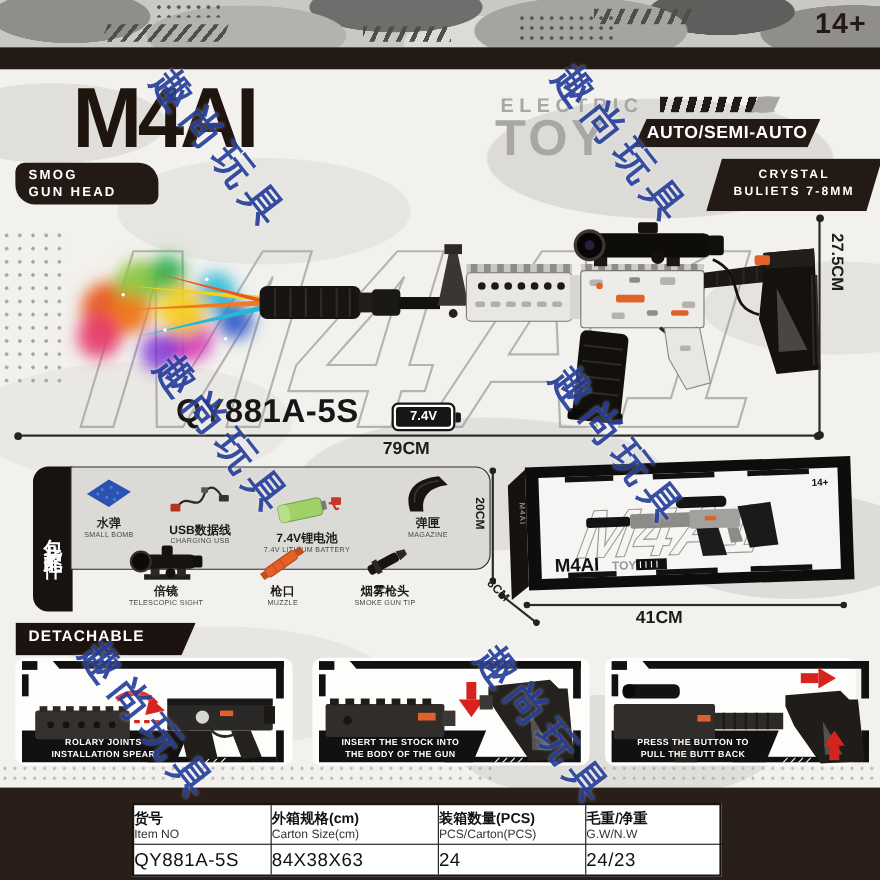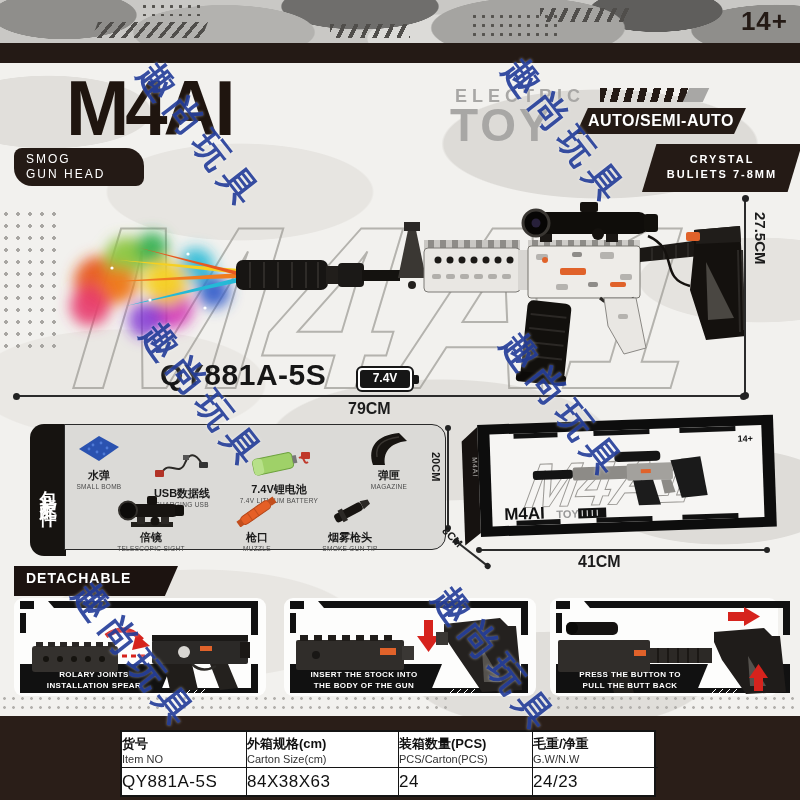--- a/index.html
+++ b/index.html
@@ -44,21 +44,21 @@
   .title { left:66px; top:64px; font-size:76px; font-weight:bold; color:#1f150f; letter-spacing:-4px; transform:scaleY(1.02); }
   .electric { left:455px; top:86px; font-size:18px; font-weight:bold; color:#a8a7a5; letter-spacing:5px; }
   .slashes { left:600px; top:88px; width:104px; height:14px;
     background:repeating-linear-gradient(105deg,#241a15 0 7px,transparent 7px 13px); }
   .slash-gray { left:686px; top:88px; width:20px; height:14px; background:#a8a7a5; transform:skewX(-25deg); }
   .toy { left:450px; top:98px; font-size:46px; font-weight:bold; color:#a8a7a5; letter-spacing:3px; }
   .mode-badge { left:576px; top:108px; background:#241a15; color:#fff; font-size:16px; font-weight:bold;
     padding:4px 12px; clip-path:polygon(7% 0,100% 0,93% 100%,0 100%); letter-spacing:0.5px; }
 
   .smog-badge { left:14px; top:148px; width:130px; height:38px; background:#241a15; color:#fff;
-    border-radius:8px 18px 8px 18px; padding:4px 0 0 12px; font-size:12px; font-weight:normal; letter-spacing:2px; line-height:15px; }
+    border-radius:8px 18px 8px 18px; padding:4px 0 0 12px; font-size:12px; font-weight:bold; letter-spacing:2px; line-height:15px; }
   .crystal-badge { left:642px; top:144px; width:160px; height:48px; background:#241a15; color:#fff;
     clip-path:polygon(9% 0,100% 0,91% 100%,0 100%); text-align:center; padding-top:8px;
     font-size:11px; font-weight:bold; letter-spacing:2px; line-height:15px; }
 
   .wm { position:absolute; color:#27409b; font-size:36px; font-weight:bold; letter-spacing:8px;
     transform:rotate(52deg); transform-origin:0 0; opacity:.92; white-space:nowrap;
     text-shadow:0 0 3px rgba(255,255,255,.55); z-index:40; }
 
   .bg-outline { left:0; top:210px; width:800px; height:210px; z-index:1; }
   .gun-svg { left:0; top:190px; width:800px; height:220px; z-index:2; }
@@ -77,21 +77,21 @@
     background:#fff; padding:2px; z-index:3; }
   .battery-badge::after { content:''; position:absolute; right:-7px; top:7px; width:5px; height:9px; background:#161616; border-radius:0 2px 2px 0; }
   .battery-inner { width:100%; height:100%; background:#161616; border-radius:3px; color:#fff;
     font-size:12px; font-weight:bold; text-align:center; line-height:16px; }
 
   
   .acc-wrap { left:30px; top:424px; width:416px; height:132px; z-index:5; }
   .acc-tab { position:absolute; left:0; top:0; width:36px; height:132px; background:#161310;
     border-radius:14px 0 0 14px; display:flex; align-items:center; justify-content:center; }
   .acc-tab span { writing-mode:vertical-rl; color:#fff; font-size:17px; font-weight:bold; letter-spacing:7px; }
-  .acc-panel { position:absolute; left:34px; top:0; width:382px; height:126px; background:#dbdad7;
+  .acc-panel { position:absolute; left:34px; top:0; width:382px; height:94px; background:#dbdad7;
     border:1px solid #2a2a2a; border-radius:0 14px 14px 0; }
   .acc-item { position:absolute; text-align:center; white-space:nowrap; }
   .acc-item .zh { display:block; font-size:11px; font-weight:bold; color:#1a1a1a; }
   .acc-item .en { display:block; font-size:6.5px; color:#4a4a4a; letter-spacing:.3px; }
   .acc-icon { display:flex; align-items:center; justify-content:center; height:36px; margin-bottom:1px; }
 
   
   .box-svg { left:455px; top:406px; width:330px; height:142px; z-index:5; }
   .box-dim-v { left:447px; top:428px; height:100px; border-left:2px solid #2b2b2b; z-index:6; }
   .box-dim-v::before,.box-dim-v::after { content:''; position:absolute; left:-4px; width:6px; height:6px; border-radius:50%; background:#222; }
@@ -340,21 +340,21 @@
                 <circle cx="30" cy="14" r="1.4"></circle>
                 <circle cx="20" cy="18" r="1.4"></circle>
                 <circle cx="27" cy="20" r="1.4"></circle>
                 <circle cx="12" cy="15" r="1.4"></circle>
               </g>
             </svg>
         </div>
         <span class="zh">水弹</span>
         <span class="en">SMALL BOMB</span>
       </div>
-      <div class="acc-item" style="left:82px;top:24px;width:70px;">
+      <div class="acc-item" style="left:82px;top:12px;width:70px;">
         <div class="acc-icon">
           <svg width="58" height="34">
               <path d="M8,24 C16,8 26,28 32,13 S46,8 50,16" stroke="#2b2926" stroke-width="2" fill="none"></path>
             <rect x="2" y="20" width="9" height="7" rx="1" fill="#b23327"></rect>
               <rect x="46" y="12" width="9" height="6" rx="1" fill="#333"></rect>
             <rect x="30" y="5" width="6" height="5" fill="#555"></rect>
             </svg>
         </div>
         <span class="zh">USB数据线</span>
         <span class="en">CHARGING USB</span>

